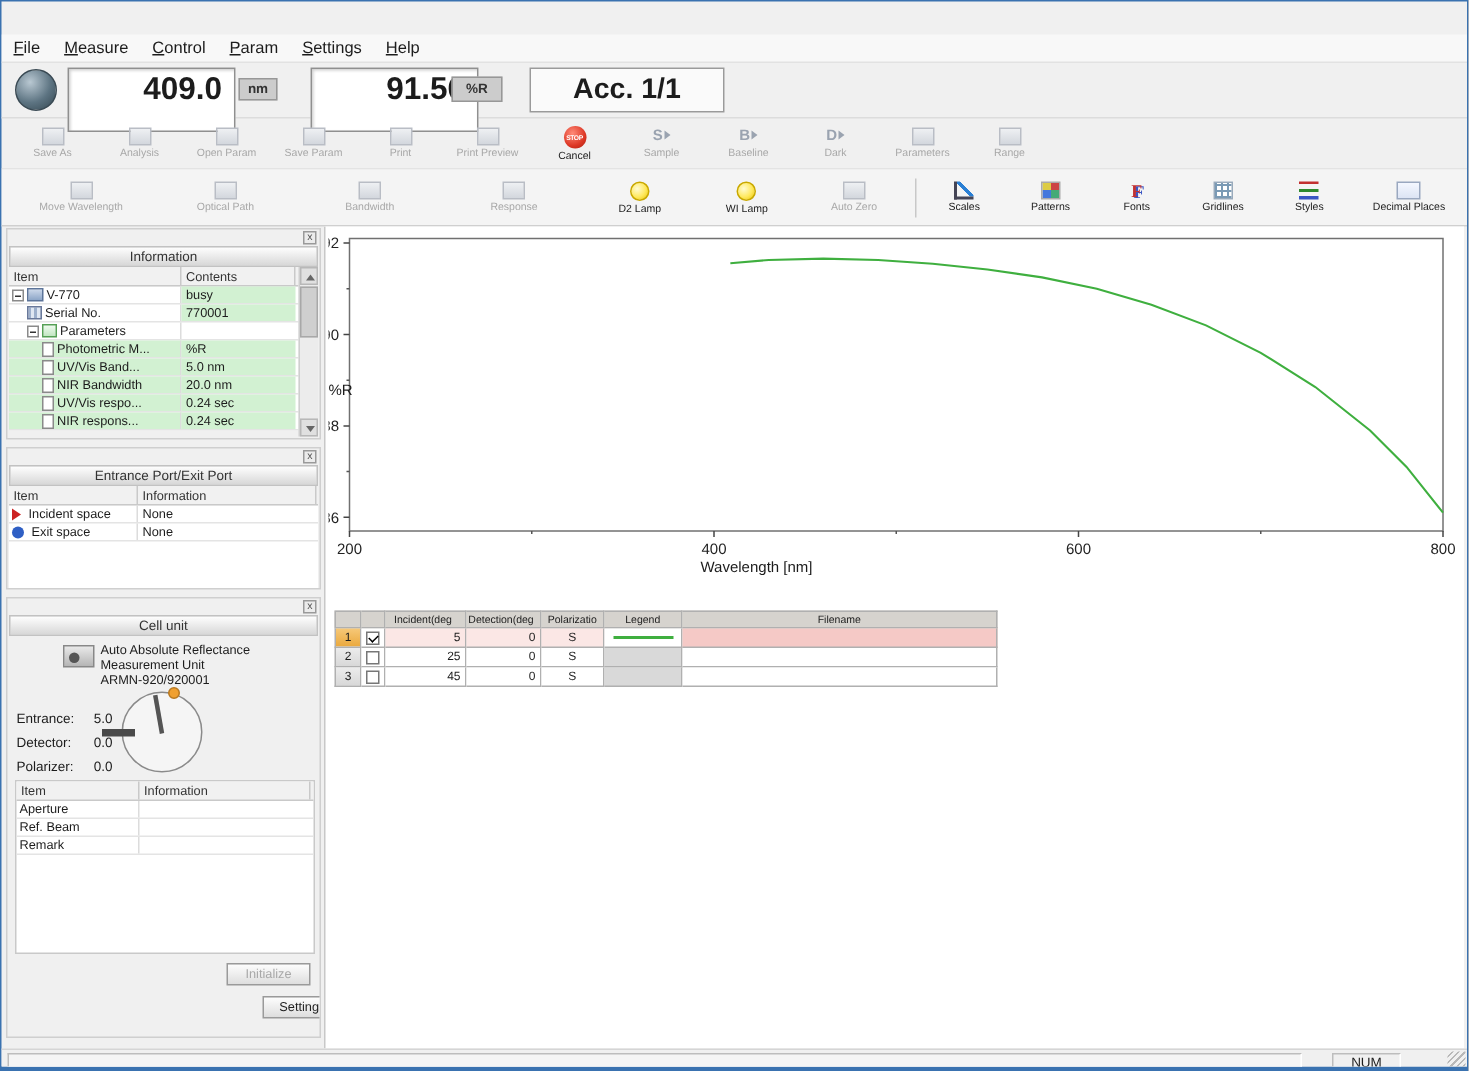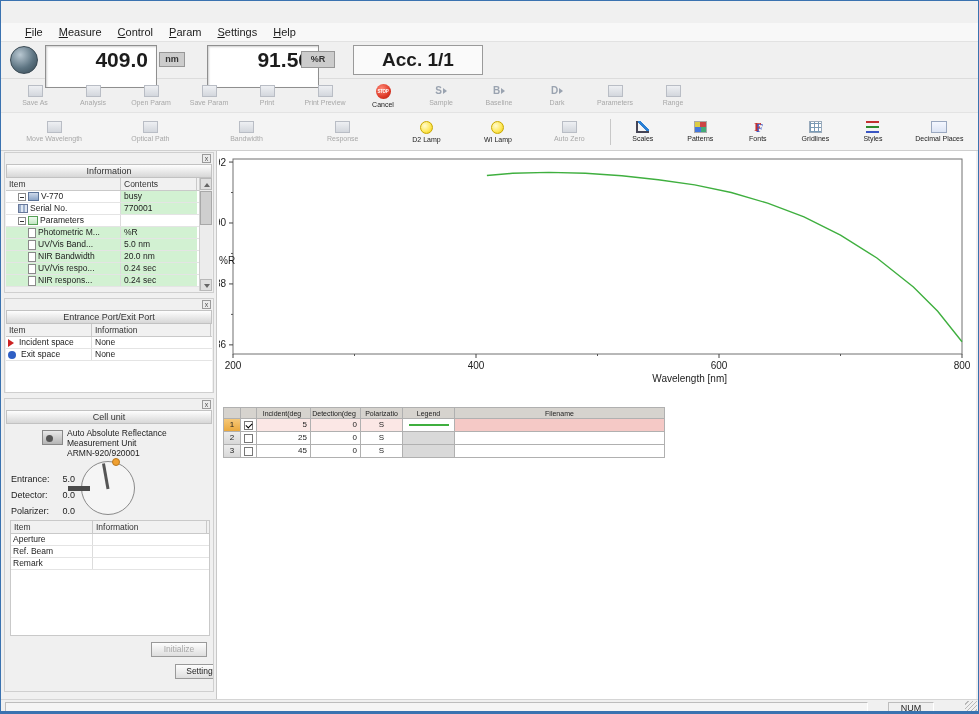--- a/index.html
+++ b/index.html
@@ -13,21 +13,21 @@
             display:flex;align-items:center;}
   .app-icon{width:13px;height:13px;margin-left:6px;border:1px solid #5a5a8a;
             background:linear-gradient(135deg,#7a4fa0 0 50%,#4f7ac0 50% 100%);}
   .title{flex:1;text-align:center;font-size:12px;color:#222;}
   .win-btns{display:flex;margin-right:3px;}
   .win-btn{width:26px;height:17px;text-align:center;line-height:16px;font-size:11px;color:#333;}
   .win-btn.close{background:#e5aaa4;border:1px solid #c98a84;}
 
   
   .menubar{position:absolute;left:0;top:22px;right:0;height:19px;background:#f8f8f8;
-           border-bottom:1px solid #e2e2e2;display:flex;align-items:center;padding-left:16px;}
+           border-bottom:1px solid #e2e2e2;display:flex;align-items:center;padding-left:0;}
   .menu-item{display:inline-block;padding:0 8px;font-size:11px;line-height:18px;}
   .menu-item::first-letter{text-decoration:underline;}
 
   
   .readoutbar{position:absolute;left:0;top:41px;right:0;height:37px;background:#f0f0f0;
               border-bottom:1px solid #dcdcdc;}
   .inst-icon{position:absolute;left:9px;top:4px;width:28px;height:28px;border-radius:50%;
              background:radial-gradient(circle at 35% 30%,#b9c8d2,#5d7482 55%,#33454f);border:1px solid #3a4a54;}
   .num-box{position:absolute;top:3px;height:43px;background:#fff;border:1px solid #8f8f8f;
            box-shadow:inset 1px 1px 2px #cfcfcf;font-size:21px;font-weight:bold;
@@ -85,21 +85,21 @@
 
   .grid{margin:0 1px;background:#fff;font-size:8.5px;}
   .g-head{display:flex;background:#f1f1f1;border-bottom:1px solid #c9c9c9;height:13px;line-height:12px;}
   .g-hc{padding-left:3px;border-right:1px solid #c9c9c9;color:#333;}
   .g-row{display:flex;height:12px;line-height:11px;border-bottom:1px solid #e4e4e4;}
   .g-c1{display:flex;align-items:center;border-right:1px solid #dcdcdc;overflow:hidden;white-space:nowrap;}
   .g-c2{padding-left:3px;overflow:hidden;white-space:nowrap;}
   .green{background:#d2f1d2;}
   .info-c1{width:115px;} .info-c2{width:76px;}
   .port-c1{width:86px;} .port-c2{width:119px;}
-  .lv0{padding-left:12px;} .lv1{padding-left:12px;} .lv2{padding-left:22px;}
+  .lv0{padding-left:2px;} .lv1{padding-left:12px;} .lv2{padding-left:22px;}
   .expander{width:8px;height:8px;border:1px solid #8a8a8a;background:#fff;position:relative;margin-right:2px;flex:0 0 auto;}
   .expander::after{content:"";position:absolute;left:1px;top:3px;width:4px;height:1px;background:#333;}
   .t-txt{margin-left:2px;}
   .ic-inst{width:11px;height:9px;background:linear-gradient(#ccd8ea,#8da6c8);border:1px solid #5c7499;flex:0 0 auto;}
   .ic-serial{width:10px;height:9px;border:1px solid #68789a;flex:0 0 auto;
              background:repeating-linear-gradient(90deg,#9db0cc 0 2px,#dfe7f2 2px 4px);}
   .ic-params{width:10px;height:9px;background:linear-gradient(#effbe f0,#c2e6c2);background:linear-gradient(#effbef,#c2e6c2);border:1px solid #55a055;flex:0 0 auto;}
   .ic-doc{width:8px;height:10px;background:#fff;border:1px solid #8a8a8a;flex:0 0 auto;}
   .ic-incident{width:0;height:0;border-left:6px solid #cc2222;border-top:4px solid transparent;
                border-bottom:4px solid transparent;margin:0 3px 0 2px;flex:0 0 auto;}
@@ -136,21 +136,21 @@
        background:linear-gradient(#fdfdfd,#dedede);border:1px solid #9a9a9a;}
   .btn-init{top:218px;color:#a8a8a8;}
   .btn-setting{top:240px;color:#222;margin-left:24px;}
 
   
   .doc-area{position:absolute;left:215px;top:150px;width:760px;height:548px;background:#fff;
             border-left:1px solid #c8c8c8;}
   #chart-svg{position:absolute;left:2px;top:2px;}
   svg text{font-family:"Liberation Sans",sans-serif;}
   .ylab{position:absolute;left:2px;top:104px;font-size:10px;}
-  .xlab{position:absolute;left:250px;top:222px;width:260px;text-align:right;font-size:10px;}
+  .xlab{position:absolute;left:250px;top:222px;width:260px;text-align:left;font-size:10px;}
 
   
   .mtable{position:absolute;left:6px;top:256px;font-size:8px;}
   .m-hrow,.m-row{display:flex;}
   .mc{border:1px solid #b0b0b0;border-left:none;height:13px;line-height:12px;overflow:hidden;background:#fff;}
   .m-hrow .mc{background:#d6d3ce;border-top:1px solid #b0b0b0;font-size:7px;text-align:center;height:12px;line-height:11px;}
   .m-row .mc{border-top:none;}
   .c-num{width:18px;border-left:1px solid #b0b0b0 !important;text-align:center;background:linear-gradient(#ececec,#d8d8d8);}
   .c-num.sel{background:linear-gradient(#f6c878,#eaa93e);}
   .c-chk{width:16px;display:flex;align-items:center;justify-content:center;}

